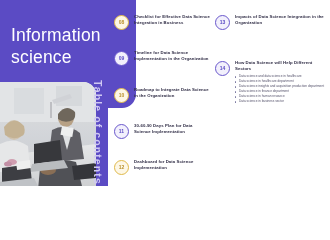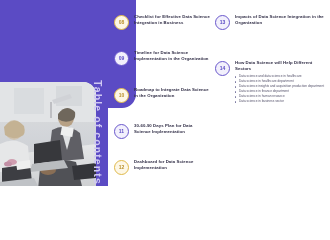--- a/index.html
+++ b/index.html
@@ -158,20 +158,21 @@
   }
 </style>
 </head>
 <body>
 
 <div id="slide">
 
   <div class="left-panel-lower"></div>
   <div class="left-panel"></div>
 
+  <div class="slide-title">Information science</div>
 
   <div class="photo">
     <svg viewBox="0 0 96 104" preserveAspectRatio="xMidYMid slice">
       <defs>
         <linearGradient id="wallg" x1="0" y1="0" x2="0" y2="1">
           <stop offset="0%" stop-color="#e8e9ec"></stop>
           <stop offset="100%" stop-color="#cfd1d6"></stop>
         </linearGradient>
         <linearGradient id="deskg" x1="0" y1="0" x2="0" y2="1">
           <stop offset="0%" stop-color="#f2f2f3"></stop>

